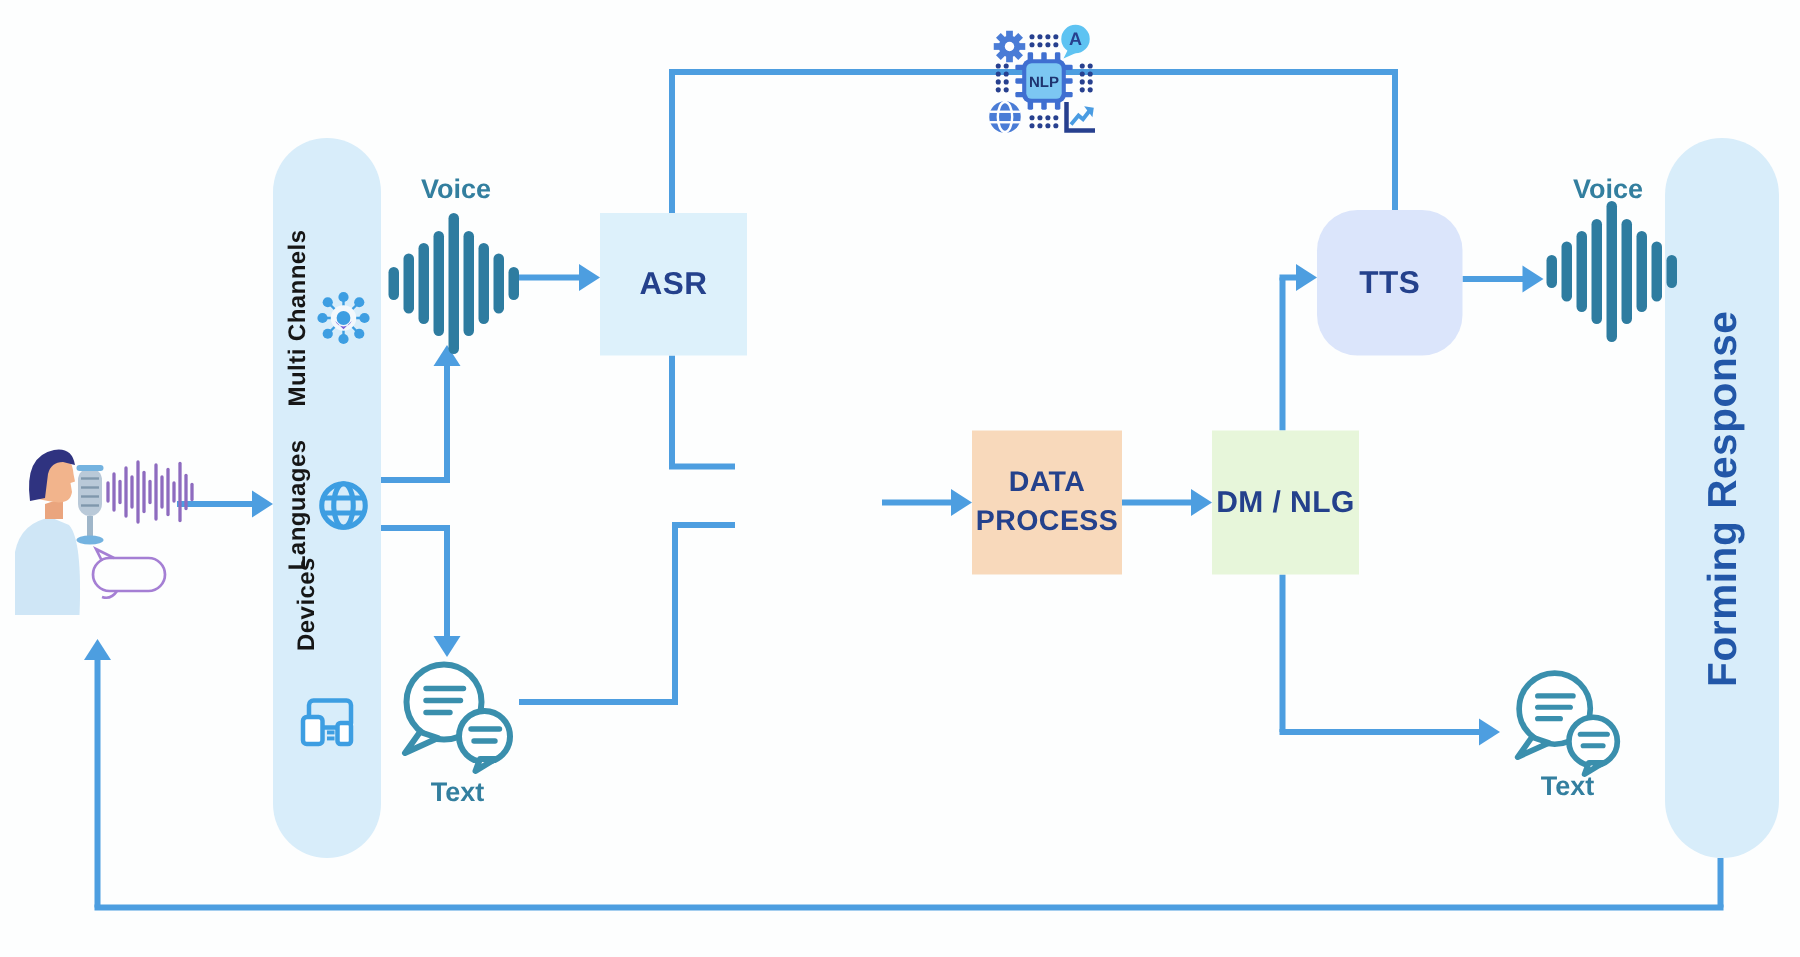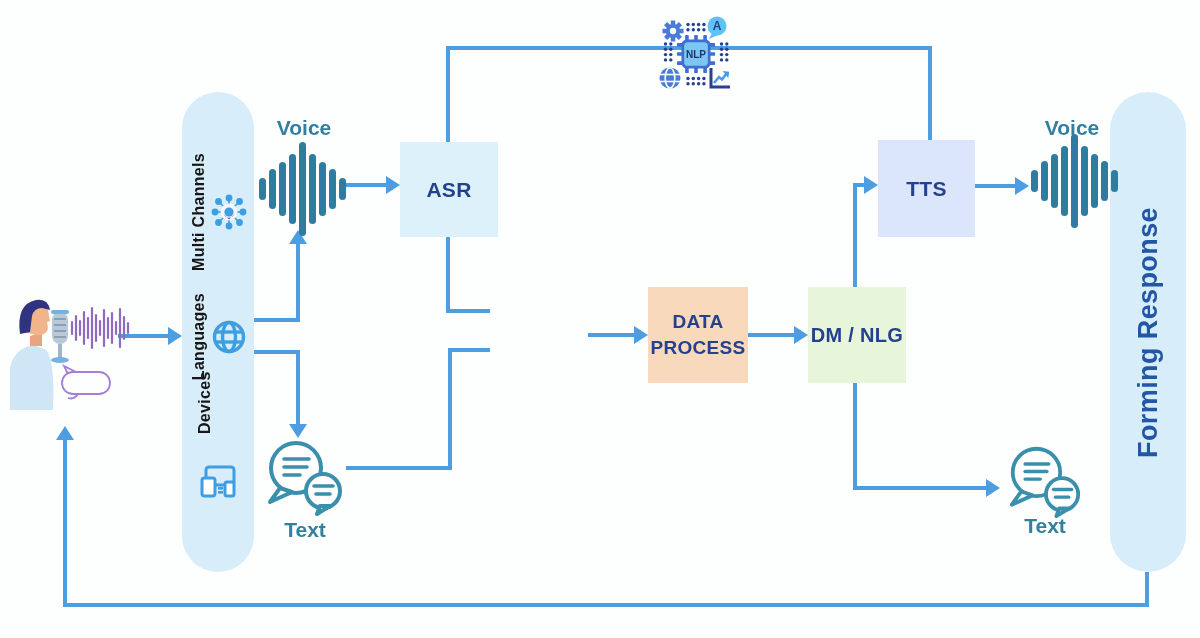--- a/index.html
+++ b/index.html
@@ -14,24 +14,24 @@
   .vtext { writing-mode:vertical-rl; transform:rotate(180deg); font-weight:bold; color:#161616; font-size:16px; letter-spacing:.3px; white-space:nowrap; }
   .panel-out .vtext { font-size:27px; color:#2257a8; letter-spacing:.4px; }
 
   
   .node { position:absolute; display:flex; align-items:center; justify-content:center; text-align:center;
           font-weight:bold; font-size:21px; color:#24418c; z-index:4; letter-spacing:.3px; }
   .node-asr  { left:400px; top:142px; width:98px;  height:95px; background:#ddf1fb; }
   .node-nlu  { left:490px; top:286px; width:98px;  height:98px; background:#ded9f8; }
   .node-dp   { left:648px; top:287px; width:100px; height:96px; background:#f8d9bb; font-size:19px; line-height:1.35; padding:0 8px; }
   .node-dm   { left:808px; top:287px; width:98px;  height:96px; background:#e7f6da; font-size:20px; }
-  .node-tts  { left:878px; top:140px; width:97px;  height:97px; background:#dbe5fb; }
-
-  
-  .io-label { position:absolute; font-weight:bold; font-size:21px; color:#337f9f; text-align:center; z-index:3; }
+  .node-tts  { left:878px; top:140px; width:97px;  height:97px; background:#dbe5fb;border-radius:27px; }
+
+  
+  .io-label { position:absolute; font-weight:bold; font-size:18px; color:#337f9f; text-align:center; z-index:3; }
 
   
   .wave { position:absolute; display:flex; align-items:center; justify-content:center; gap:3px; z-index:3; }
   .wave i { display:block; width:7px; border-radius:4px; background:#2e7ca0; }
 
   
   .hline, .vline { position:absolute; background:#4d9ee0; z-index:1; }
   .hline { height:4px; } .vline { width:4px; }
   .arr { position:absolute; width:0; height:0; z-index:2; }
   .arr.r { border-top:9px solid transparent; border-bottom:9px solid transparent; border-left:14px solid #4d9ee0; }

